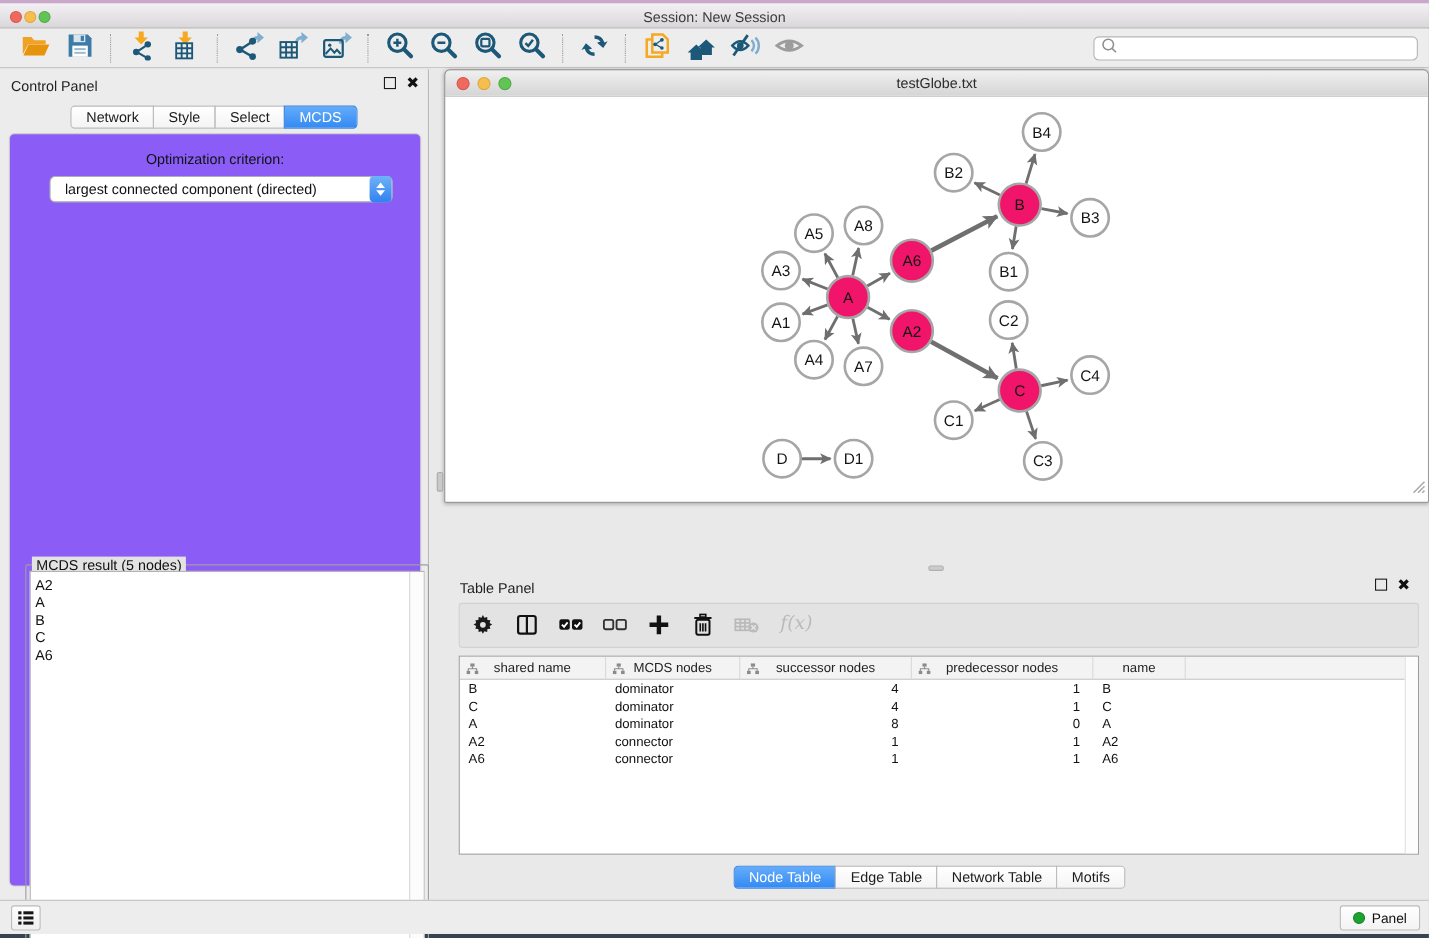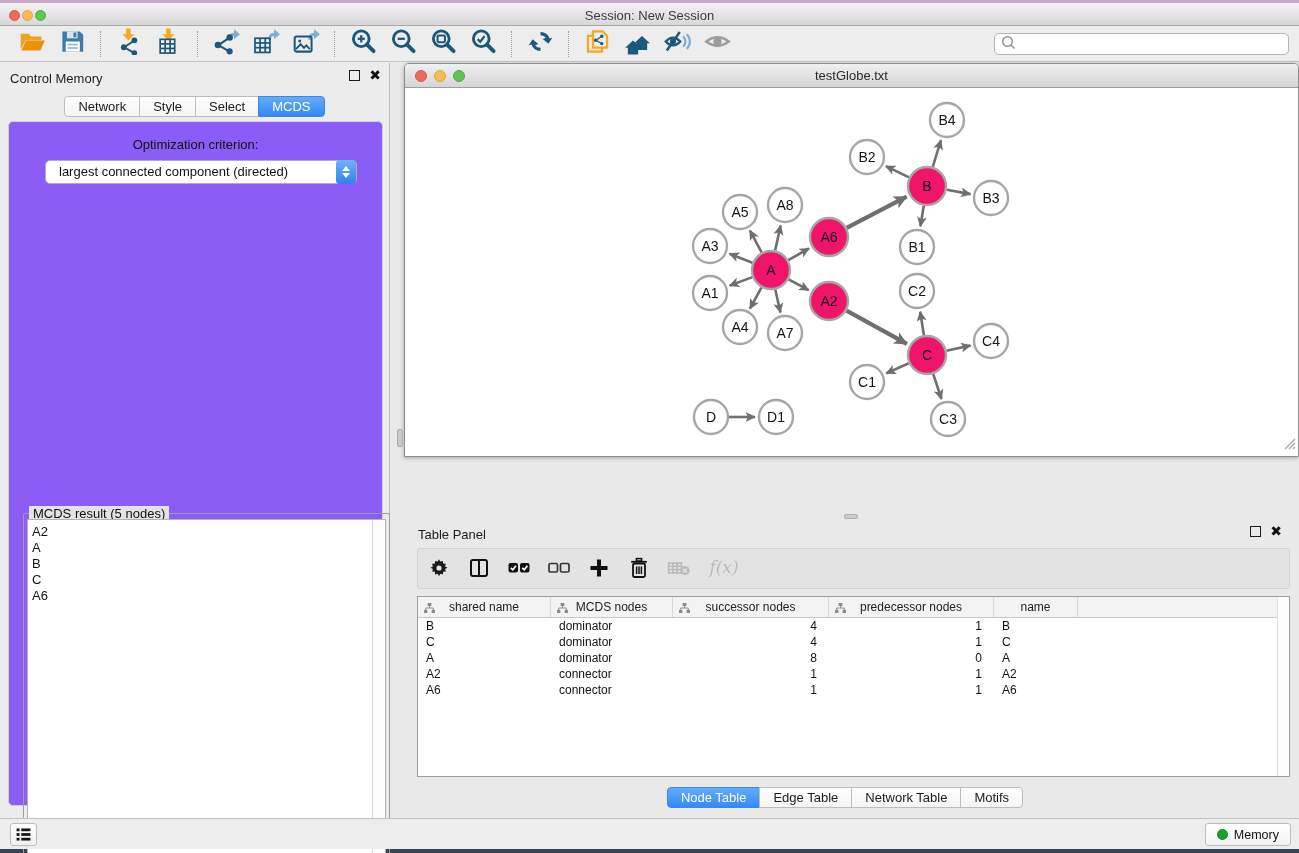--- a/index.html
+++ b/index.html
@@ -296,21 +296,21 @@
         <svg width="17" height="17" viewBox="0 0 17 17">
             <circle cx="7.5" cy="7.5" r="4.8" fill="none" stroke="#8E8E8E" stroke-width="1.4"></circle>
             <line x1="11" y1="11" x2="14.5" y2="14.5" stroke="#8E8E8E" stroke-width="1.4"></line>
           </svg>
       </span>
       <input value="" style="">
     </div>
   </div>
 
   <div class="control-panel">
-    <div class="cp-title">Control Memory</div>
+    <div class="cp-title">Control Panel</div>
     <div class="panel-icons">
       <span class="float-icon"></span>
       <span class="close-x">✖</span>
     </div>
     <div class="cp-tabs seg" id="cp-tabs">
         <div class="tab">Network</div>
         <div class="tab">Style</div>
         <div class="tab">Select</div>
         <div class="tab sel">MCDS</div>
       </div>
@@ -653,17 +653,17 @@
             <rect x="8.4" y="4" width="10.6" height="3.2"></rect>
             <rect x="3" y="9.4" width="3.4" height="3.2"></rect>
             <rect x="8.4" y="9.4" width="10.6" height="3.2"></rect>
             <rect x="3" y="14.8" width="3.4" height="3.2"></rect>
             <rect x="8.4" y="14.8" width="10.6" height="3.2"></rect>
           </g>
         </svg>
     </div>
     <div class="memory-btn">
       <span class="mem-dot"></span>
-      <span>Memory</span>
+      <span>Panel</span>
     </div>
   </div>
 
 </div>
 
 </body></html>

